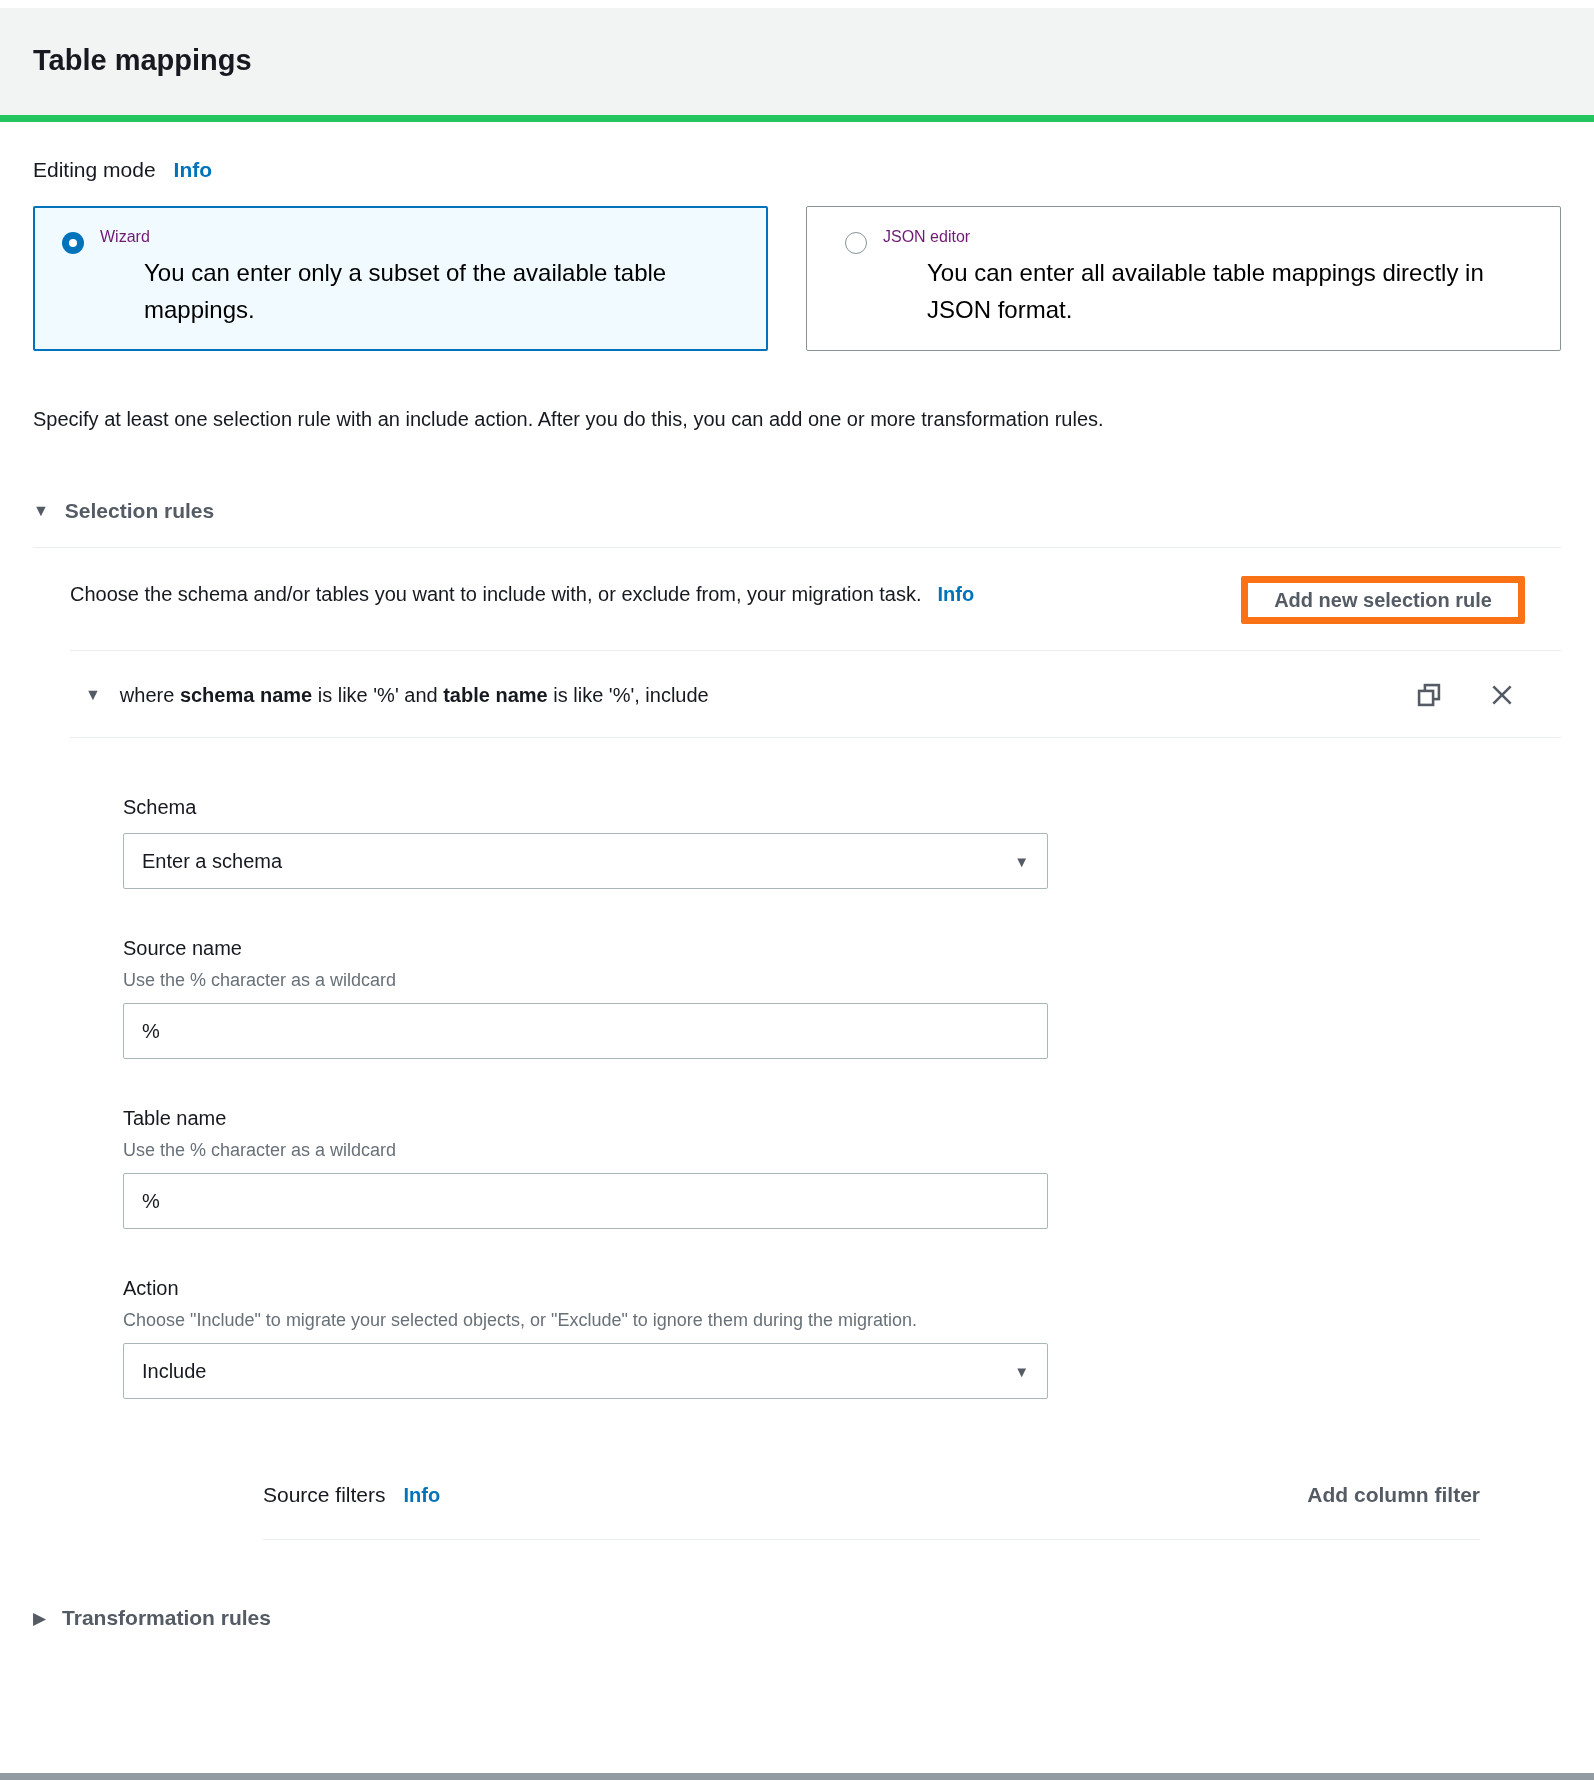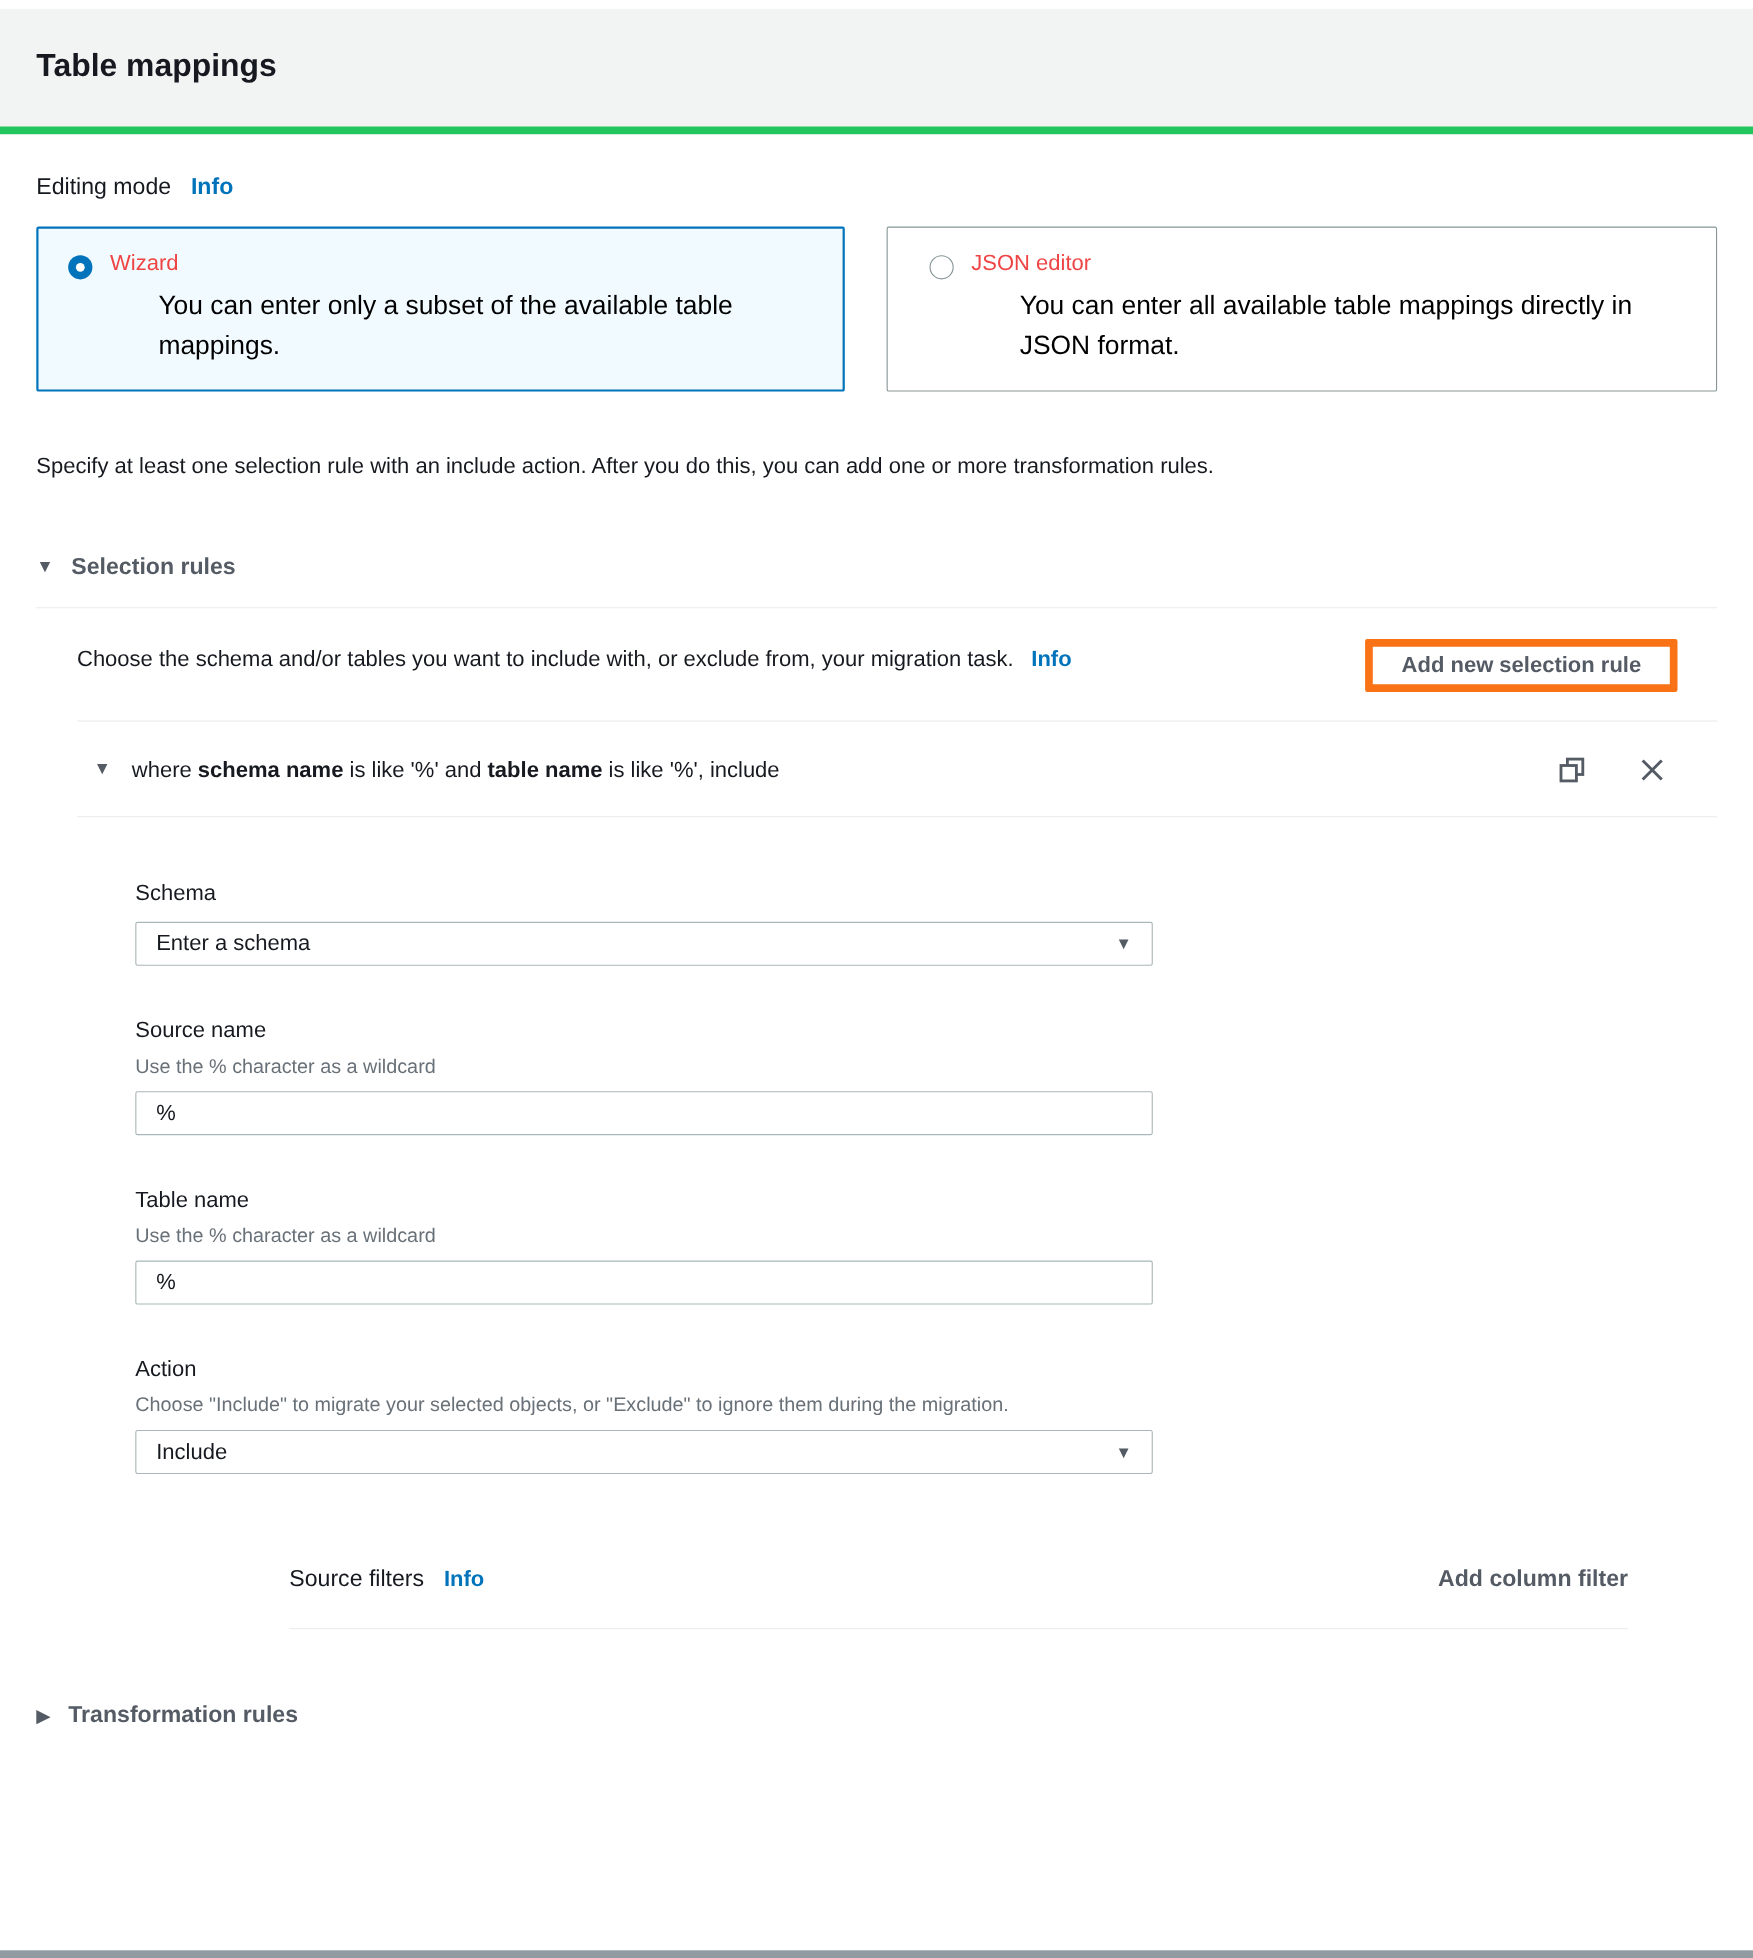--- a/index.html
+++ b/index.html
@@ -20,21 +20,21 @@
 
   
   .cards { margin-top:24px; display:flex; gap:38px; }
   .card { flex:1; background:#ffffff; border:1px solid #879596; border-radius:2px; padding:21px 38px 22px; display:flex; align-items:flex-start; cursor:pointer; }
   .card.selected { background:#f1faff; border:2px solid #0073bb; padding:20px 27px 21px; }
   .radio { width:22px; height:22px; border-radius:50%; flex:0 0 auto; margin-top:4px; position:relative; cursor:pointer; }
   .radio.checked { background:#0073bb; }
   .radio.checked::after { content:""; position:absolute; inset:7px; background:#ffffff; border-radius:50%; }
   .radio.unchecked { background:#ffffff; border:1px solid #879596; }
   .card-body { margin-left:16px; }
-  .card-title { font-size:20px; color:#ef4444; }
+  .card-title { font-size:16px; color:#701a75; }
   .card-desc { margin-top:8px; font-size:24px; line-height:37px; color:#000000;margin-left:44px; }
 
   
   .intro { margin-top:46px; font-size:20px; line-height:44px; max-width:1340px; color:#16191f; }
 
   
   .section-header { margin-top:58px; display:flex; align-items:center; cursor:pointer; }
   .section-header .caret { color:#545b64; font-size:16px; margin-right:16px; }
   .section-title { font-size:21px; font-weight:700; color:#545b64; }
   .divider { border:none; border-top:1px solid #eaeded; margin-top:24px; }
@@ -57,21 +57,21 @@
   .rule-summary b { font-weight:700; }
   .rule-icons { margin-left:auto; margin-right:46px; display:flex; align-items:center; gap:46px; }
   .icon-btn { background:none; border:none; padding:0; cursor:pointer; display:flex; align-items:center; }
   .divider3 { border:none; border-top:1px solid #eaeded; margin-top:28px; }
 
   
   .rule-form { padding:58px 45px 0 53px; }
   .field-group { margin-bottom:48px; }
   .field-label { display:block; font-size:20px; color:#16191f; margin-bottom:14px; }
   .field-constraint { font-size:18px; color:#687078; margin:-4px 0 12px; }
-  .control { width:925px; height:40px; border:1px solid #aab7b8; border-radius:2px; background:#ffffff;
+  .control { width:925px; height:56px; border:1px solid #aab7b8; border-radius:2px; background:#ffffff;
     font-size:20px; color:#16191f; padding:0 18px; }
   .select-box { display:flex; align-items:center; cursor:pointer; }
   .select-caret { margin-left:auto; color:#545b64; font-size:15px; }
   input.control { font-family:"Liberation Sans", sans-serif; }
 
   
   .source-filters { margin:84px 36px 0 140px; }
   .sf-row { display:flex; align-items:center;margin-top:26px; }
   .sf-title { font-size:21px; color:#16191f; }
   .sf-row .info-link { margin-left:18px; font-size:20px; }

